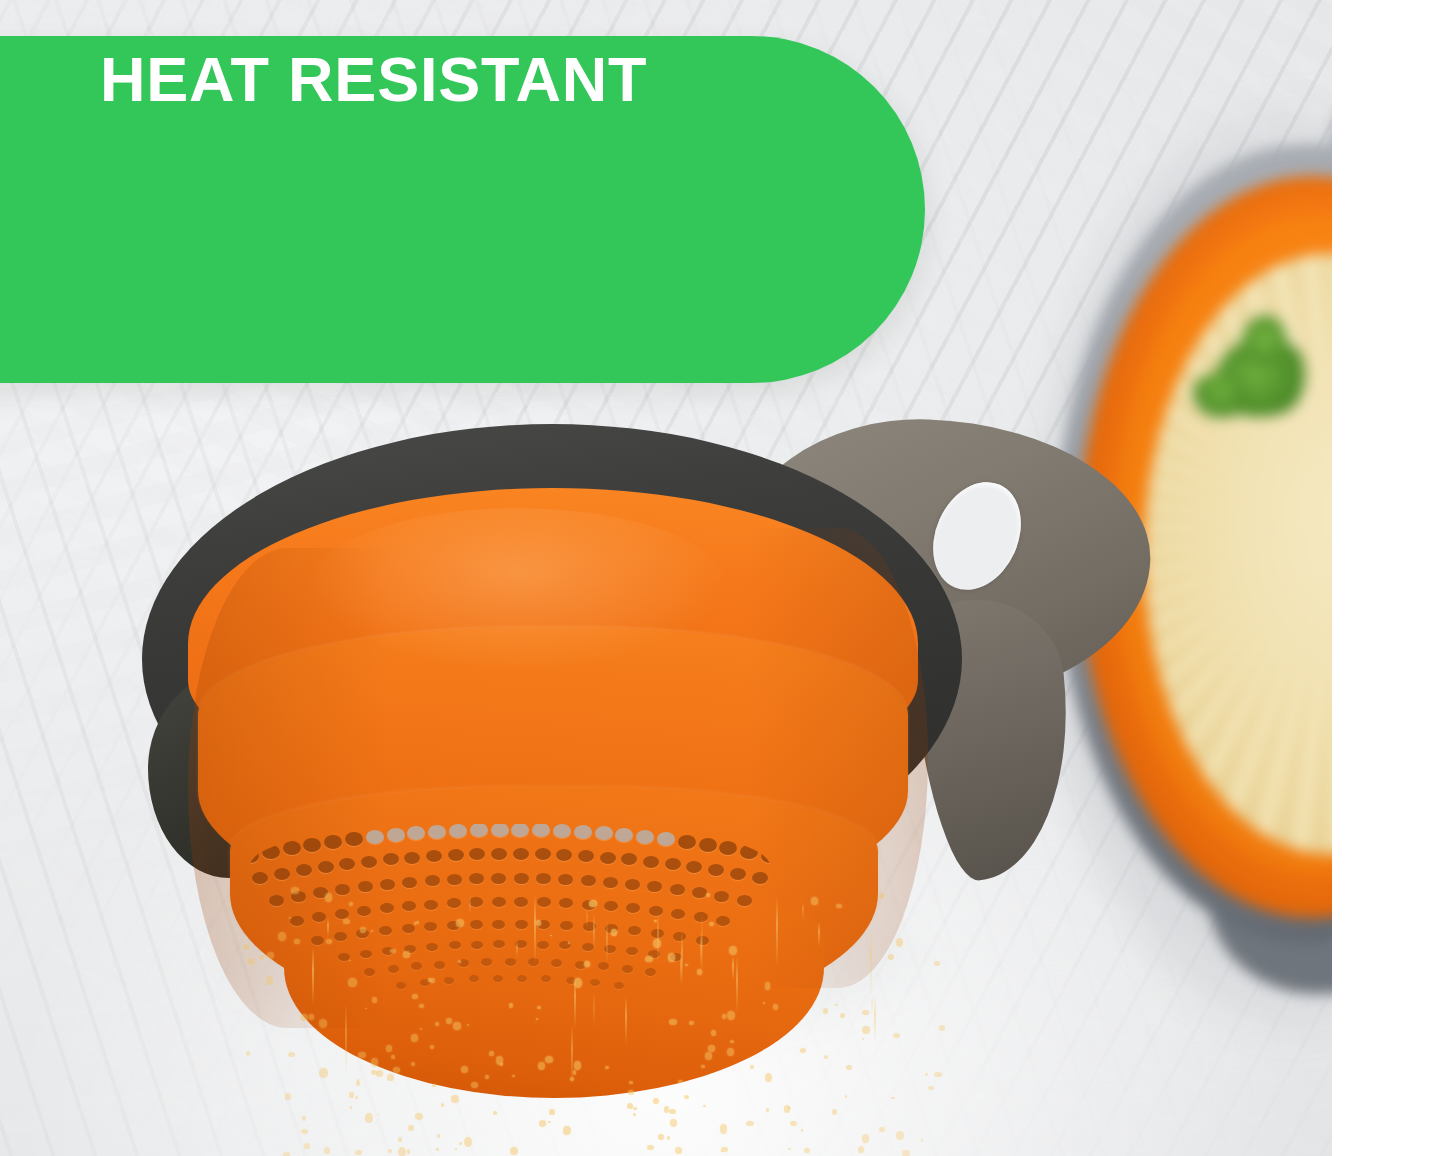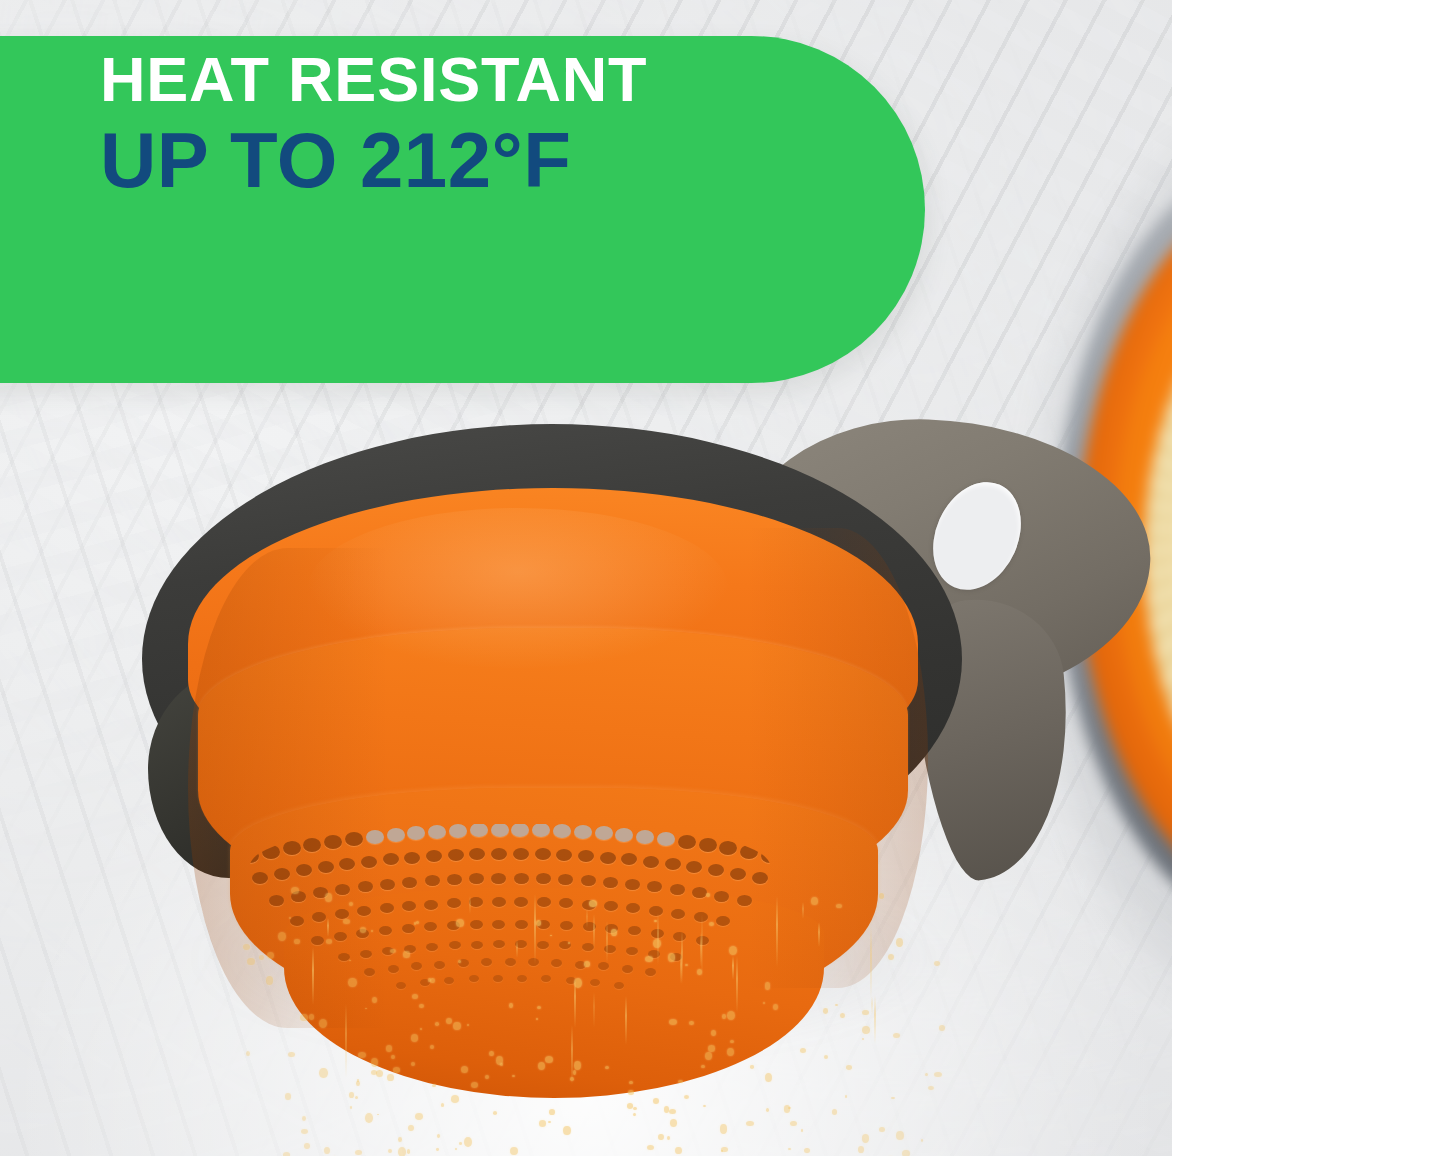--- a/index.html
+++ b/index.html
@@ -1,20 +1,20 @@
 <!DOCTYPE html>
 <html><head>
 <meta charset="utf-8">
 <style>
   html,body{margin:0;padding:0;background:#fff;}
   body{font-family:"Liberation Sans","DejaVu Sans",sans-serif;}
 
   #stage{
     position:relative;
-    width:1172px;
+    width:1332px;
     height:1156px;
     overflow:hidden;
     background:#e9eaeb;
   }
 
   
   .bg-base{
     position:absolute;inset:0;
     background:
       radial-gradient(ellipse 120% 90% at 18% 35%, #f2f3f4 0%, #ebecED 45%, #e3e4e6 100%);
@@ -782,16 +782,15 @@
       <div class="streak" style="left: 492.3px; top: 75.5px; height: 24.1px; opacity: 0.76;"></div>
       <div class="streak" style="left: 384.7px; top: 116px; height: 49.3px; opacity: 0.68;"></div>
       <div class="streak" style="left: 561.6px; top: 21.8px; height: 17.2px; opacity: 0.44;"></div>
       <div class="streak" style="left: 353.4px; top: 33.5px; height: 36.1px; opacity: 0.55;"></div>
       <div class="streak" style="left: 460.1px; top: 52.1px; height: 35px; opacity: 0.59;"></div>
     </div>
 
   <div class="banner"></div>
   <div class="banner-text">
     <div class="t-line1">HEAT RESISTANT</div>
-    <div class="t-line2">UP TO 212°F</div>
   </div>
 
 </div>
 
 </body></html>

